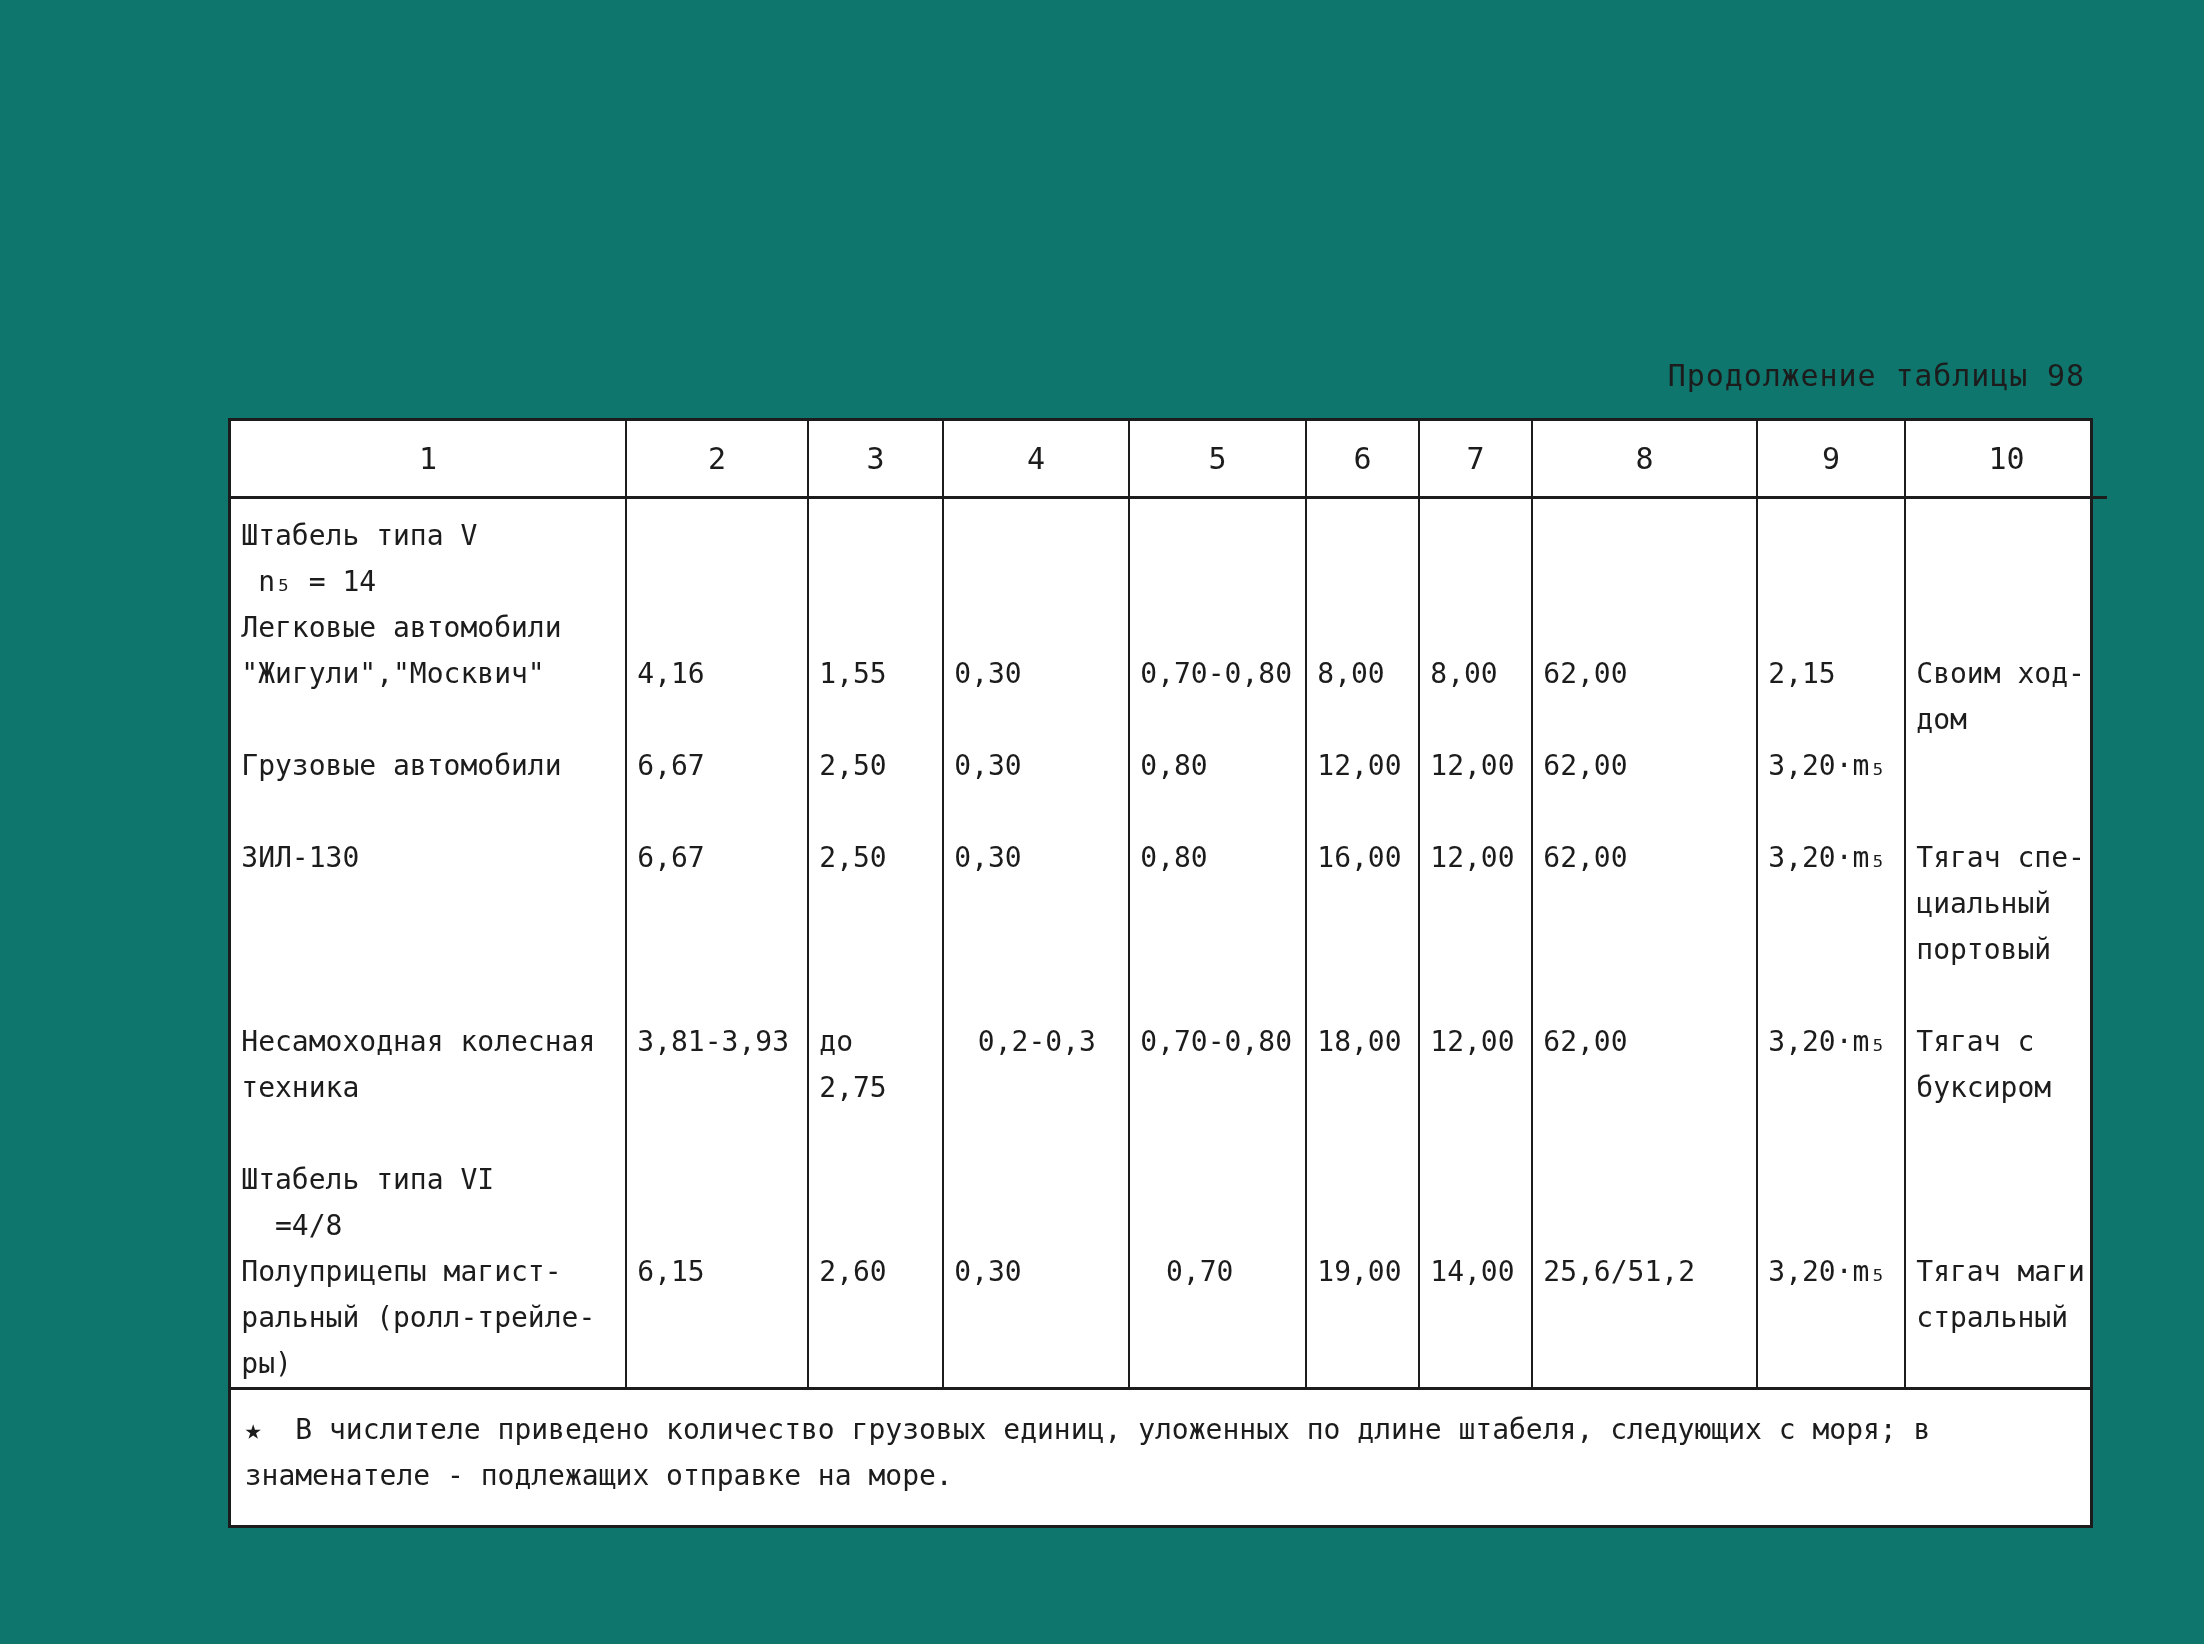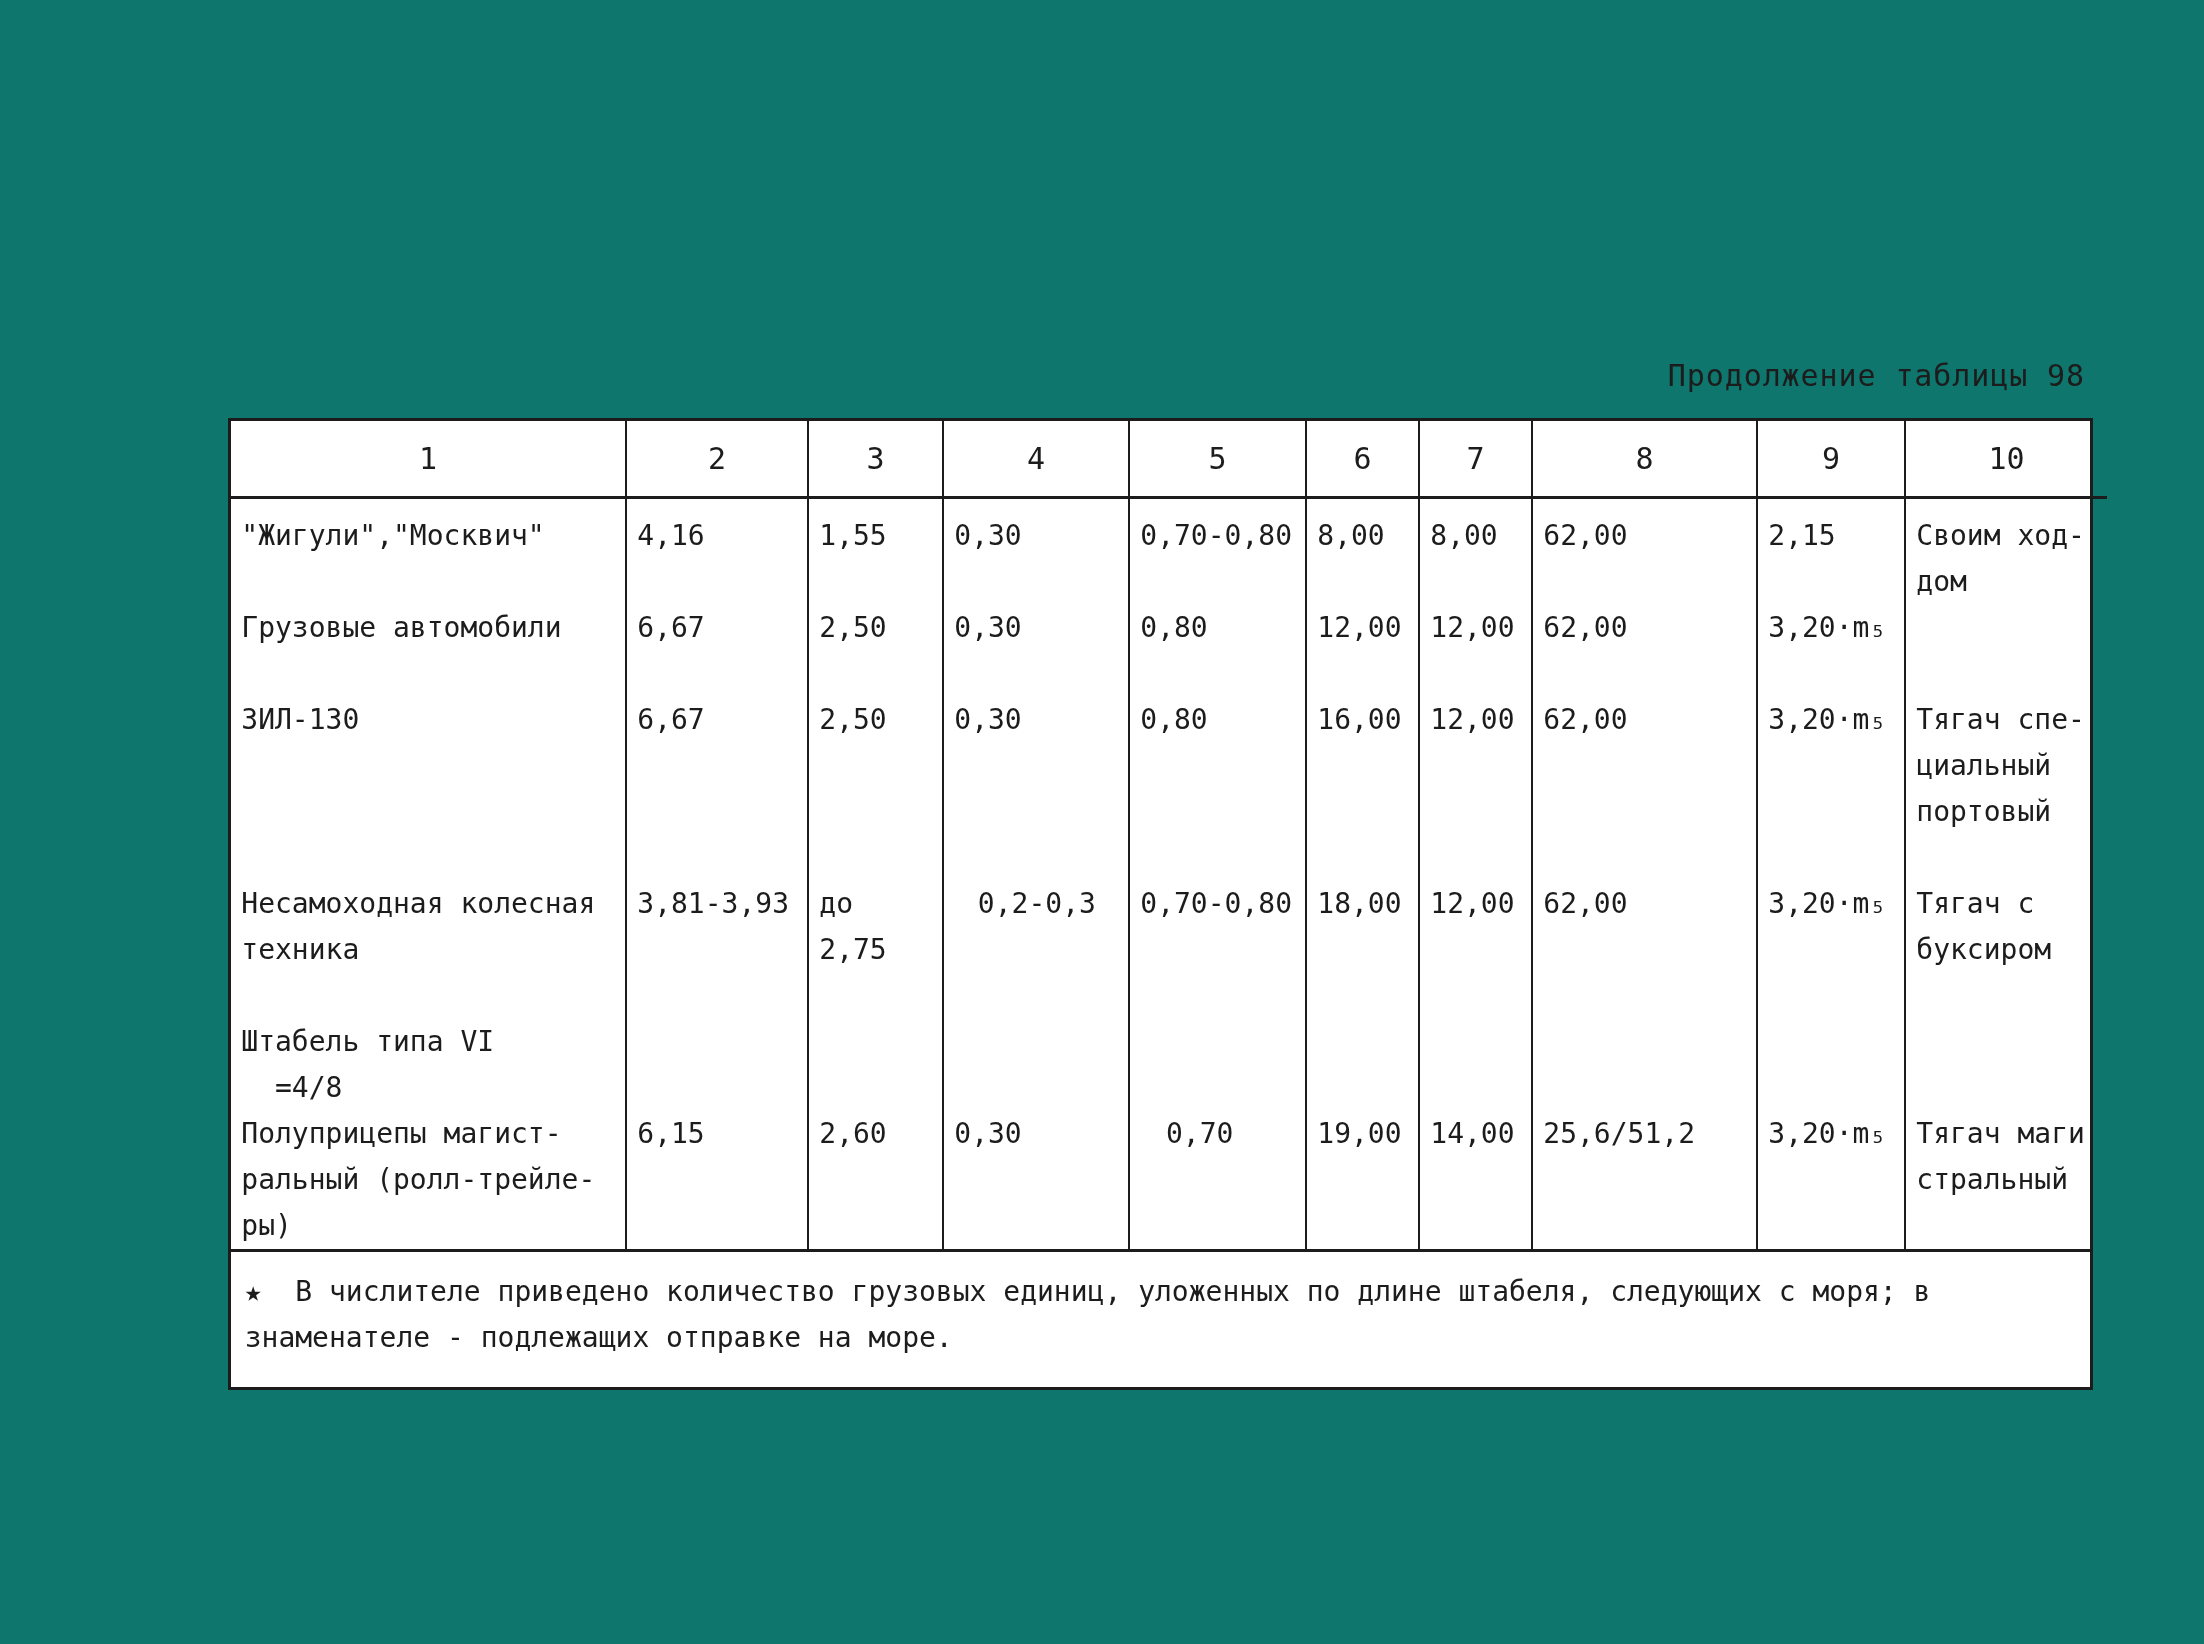--- a/index.html
+++ b/index.html
@@ -99,20 +99,34 @@
             <th style="width: 184px;">4</th>
             <th style="width: 175px;">5</th>
             <th style="width: 111px;">6</th>
             <th style="width: 111px;">7</th>
             <th style="width: 223px;">8</th>
             <th style="width: 146px;">9</th>
             <th style="width: 201px;">10</th>
           </tr>
         </thead>
       <tbody>
+          <tr>
+            <td style="padding-bottom: 0px;">Штабель типа V
+ n₅ = 14
+Легковые автомобили</td>
+            <td style="padding-bottom: 0px;"></td>
+            <td style="padding-bottom: 0px;"></td>
+            <td style="padding-bottom: 0px;"></td>
+            <td style="padding-bottom: 0px;"></td>
+            <td style="padding-bottom: 0px;"></td>
+            <td style="padding-bottom: 0px;"></td>
+            <td style="padding-bottom: 0px;"></td>
+            <td style="padding-bottom: 0px;"></td>
+            <td style="padding-bottom: 0px;"></td>
+          </tr>
           <tr>
             <td style="padding-bottom: 0px;">"Жигули","Москвич"</td>
             <td style="padding-bottom: 0px;">4,16</td>
             <td style="padding-bottom: 0px;">1,55</td>
             <td style="padding-bottom: 0px;">0,30</td>
             <td style="padding-bottom: 0px;">0,70-0,80</td>
             <td style="padding-bottom: 0px;">8,00</td>
             <td style="padding-bottom: 0px;">8,00</td>
             <td style="padding-bottom: 0px;">62,00</td>
             <td style="padding-bottom: 0px;">2,15</td>

